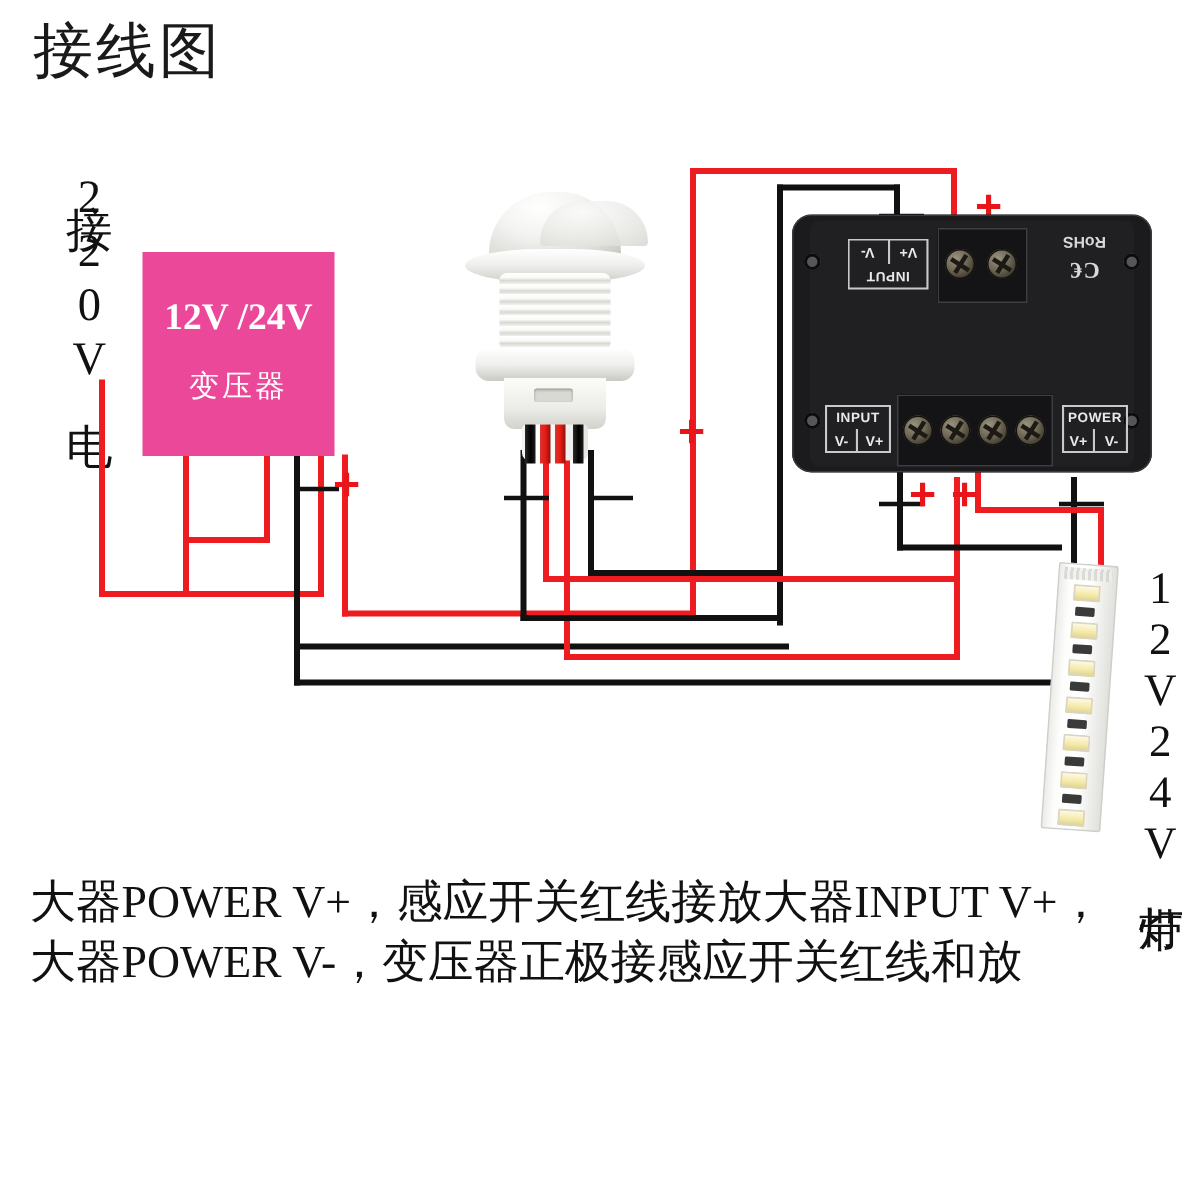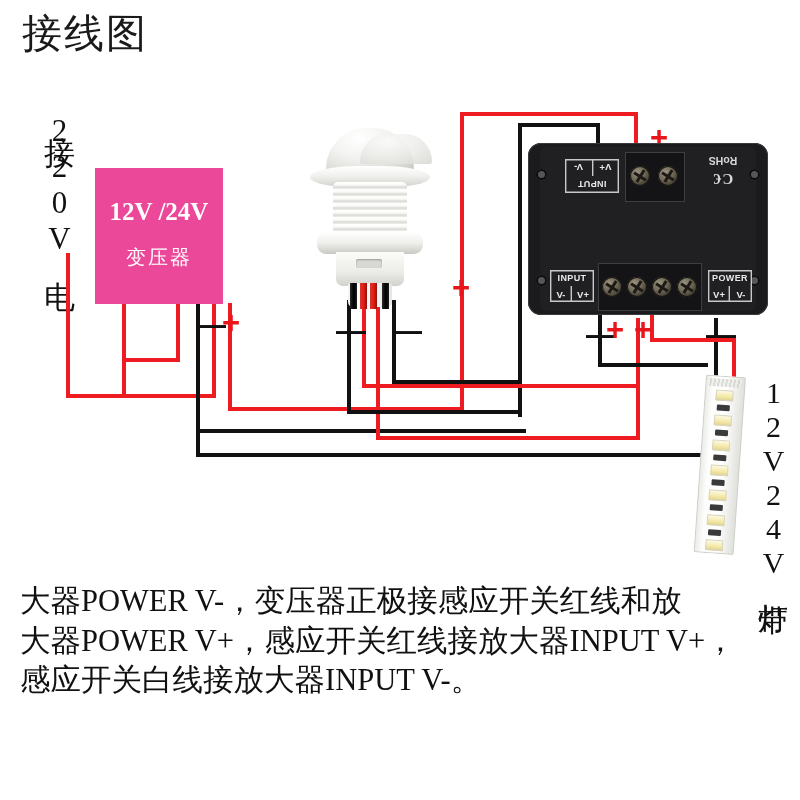--- a/index.html
+++ b/index.html
@@ -339,18 +339,17 @@
     <div class="led" style="top:89px;"></div>
     <div class="res" style="top:104px;"></div>
     <div class="led" style="top:114px;"></div>
     <div class="res" style="top:129px;"></div>
     <div class="led" style="top:139px;"></div>
     <div class="res" style="top:154px;"></div>
     <div class="led" style="top:164px;"></div>
   </div>
 
   <div class="desc">
+    <span>大器POWER V+，感应开关红线接放大器INPUT V+，</span>
     <span>大器POWER V-，变压器正极接感应开关红线和放</span>
-    <span>大器POWER V+，感应开关红线接放大器INPUT V+，</span>
-    <span>感应开关白线接放大器INPUT V-。</span>
   </div>
 
 </div>
 
 </body></html>

